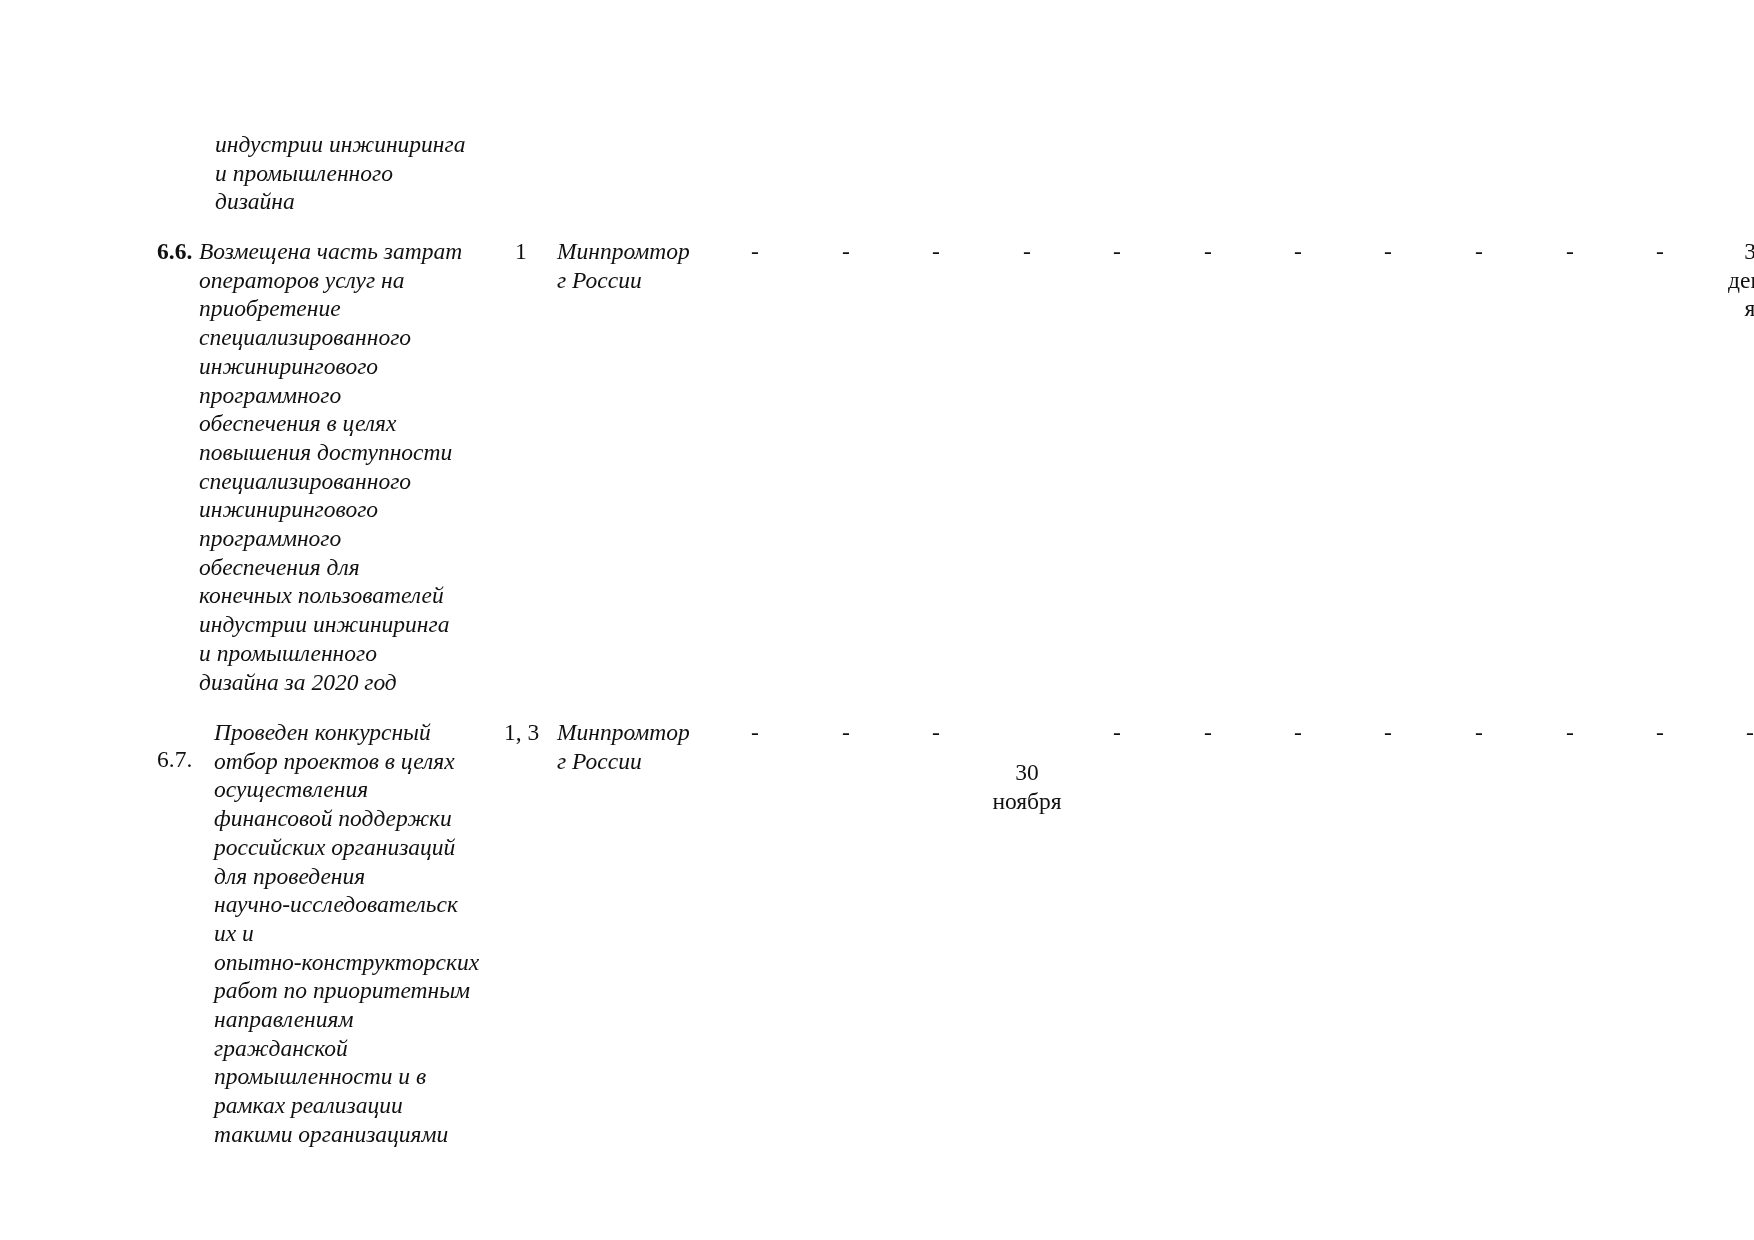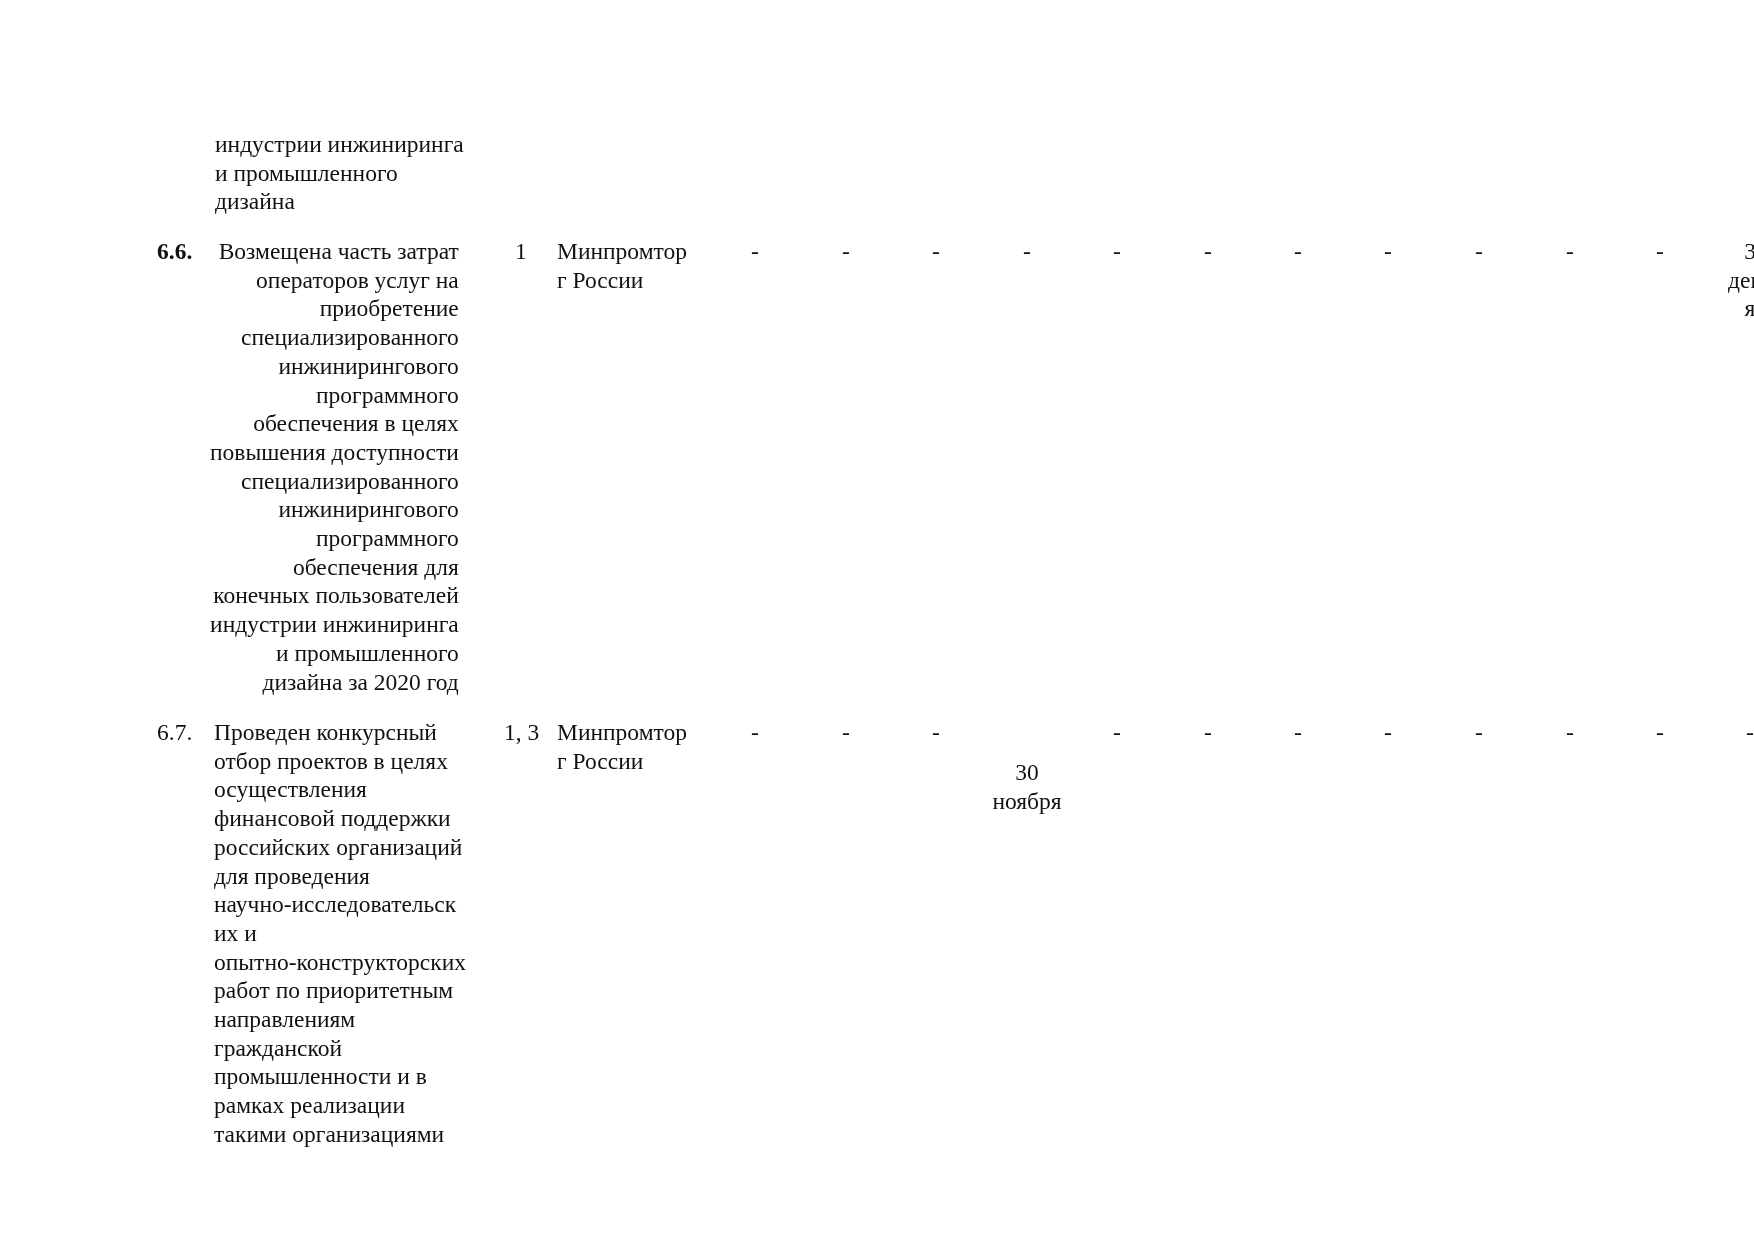--- a/index.html
+++ b/index.html
@@ -1,31 +1,31 @@
 <!DOCTYPE html>
 <html><head>
 <meta charset="utf-8">
 <style>
   html, body { margin:0; padding:0; background:#ffffff; }
   body { width:1754px; height:1240px; position:relative; overflow:hidden;
          font-family:"Liberation Serif", "DejaVu Serif", serif; color:#111111; font-size:23.5px; }
-  .block { position:absolute; line-height:28.7px; white-space:pre-line; }
+  .block { position:absolute; line-height:28.7px; white-space:pre-line;font-style:italic; }
   .num { position:absolute; line-height:28.7px; }
   .col { position:absolute; width:90px; text-align:center; line-height:28.7px; white-space:pre-line; }
 </style>
 </head>
 <body>
 
 <div class="block" style="left:215px; top:130px;">индустрии инжиниринга
 и промышленного
 дизайна</div>
 
 <div>
   <div class="num" style="left:157px; top:237px;font-weight:bold;">6.6.</div>
-  <div class="block" style="left:210px; top:237px;text-align:right;">Возмещена часть затрат
+  <div class="block" style="left:199px; top:237px;">Возмещена часть затрат
 операторов услуг на
 приобретение
 специализированного
 инжинирингового
 программного
 обеспечения в целях
 повышения доступности
 специализированного
 инжинирингового
 программного
@@ -47,21 +47,21 @@
   <div class="col" style="left:1343px; top:237px;">-</div>
   <div class="col" style="left:1434px; top:237px;">-</div>
   <div class="col" style="left:1525px; top:237px;">-</div>
   <div class="col" style="left:1615px; top:237px;">-</div>
   <div class="col" style="left:1705px; top:237px;">3
 дека
 я</div>
 </div>
 
 <div>
-  <div class="num" style="left:157px; top:718px;">6.7.</div>
+  <div class="num" style="left:157px; top:745px;">6.7.</div>
   <div class="block" style="left:198px; top:718px;margin-left:16px;">Проведен конкурсный
 отбор проектов в целях
 осуществления
 финансовой поддержки
 российских организаций
 для проведения
 научно-исследовательск
 их и
 опытно-конструкторских
 работ по приоритетным

